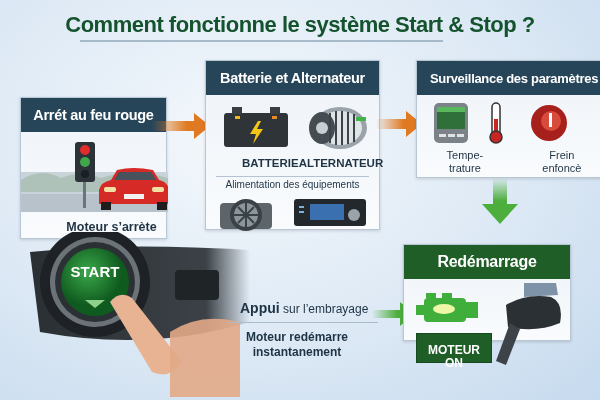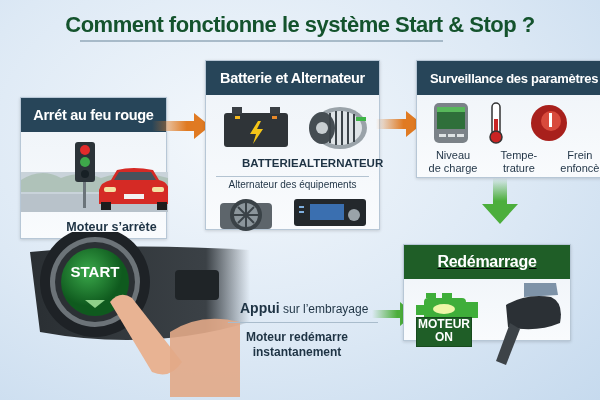--- a/index.html
+++ b/index.html
@@ -15,21 +15,21 @@
   }
   .title-rule { position: absolute; left: 80px; top: 40px; width: 363px; height: 2px; background: #7f97aa; opacity: .6; }
 
   .panel { position: absolute; background: linear-gradient(#eef3f8, #f9fbfd); border: 1px solid #b7c7d6; box-shadow: 0 1px 3px rgba(0,0,0,.15); }
   .panel-head { height: 34px; background: #274559; color: #fff; font-weight: bold; font-size: 14.5px; display: flex; align-items: center; justify-content: center; letter-spacing: -0.3px; }
   .panel-head.green { background: #1f5e27; font-size: 16px; }
 
   #p1 { left: 20px; top: 57px; width: 147px; height: 142px; margin-top: 40px; }
   #p2 { left: 205px; top: 60px; width: 175px; height: 170px; }
   #p3 { left: 416px; top: 60px; width: 196px; height: 78px; height: 120px; }
-  #p4 { left: 403px; top: 244px; width: 168px; height: 97px; text-decoration: underline; }
+  #p4 { left: 403px; top: 244px; width: 168px; height: 97px; }
 
   .caption { position: absolute; width: 100%; text-align: center; font-weight: bold; color: #1e3344; padding-left: 36px; }
   .small { font-size: 11px; color: #1f3345; text-align: center; }
 
   .arrow { position: absolute; }
   .s { position: absolute; }
 </style>
 </head>
 <body>
 
@@ -86,21 +86,21 @@
     <ellipse cx="16" cy="23" rx="13" ry="16" fill="#454d52"></ellipse>
     <circle cx="16" cy="23" r="6" fill="#c8ced1"></circle>
     <path d="M24 8 V38 M30 6 V40 M36 6 V40 M42 7 V39 M48 9 V37" stroke="#3c4449" stroke-width="2"></path>
     <rect x="50" y="12" width="10" height="4" fill="#3fb548"></rect>
   </svg>
   <div class="caption" style="top:96px;font-size:11.5px;display:flex;justify-content:space-around">
     <span>BATTERIE</span>
     <span>ALTERNATEUR</span>
   </div>
   <div style="position:absolute;left:10px;right:10px;top:115px;height:1px;background:#b3c3d1"></div>
-  <div class="small" style="position:absolute;top:118px;width:100%;font-size:10px">Alternateur des équipements</div>
+  <div class="small" style="position:absolute;top:118px;width:100%;font-size:10px">Alimentation des équipements</div>
   <svg class="s" style="left:10px;top:132px" width="60" height="38">
     <rect x="4" y="10" width="52" height="26" rx="4" fill="#5d656b"></rect>
     <circle cx="30" cy="22" r="16" fill="#3a4247"></circle>
     <circle cx="30" cy="22" r="12" fill="#8b959b"></circle>
     <path d="M30 10 V34 M18 22 H42 M22 14 L38 30 M38 14 L22 30" stroke="#3a4247" stroke-width="2"></path>
   </svg>
   <svg class="s" style="left:88px;top:136px" width="72" height="30">
     <rect x="0" y="2" width="72" height="27" rx="3" fill="#23282c"></rect>
     <rect x="16" y="7" width="34" height="16" fill="#3a6fb0"></rect>
     <circle cx="60" cy="18" r="6" fill="#9aa3a9"></circle>
@@ -127,24 +127,20 @@
     <rect x="5" y="2" width="8" height="32" rx="4" fill="#fff" stroke="#333" stroke-width="1.5"></rect>
     <rect x="7" y="18" width="4" height="18" fill="#c92424"></rect>
     <circle cx="9" cy="36" r="6" fill="#c92424" stroke="#333" stroke-width="1.5"></circle>
   </svg>
   <svg class="s" style="left:112px;top:42px" width="40" height="40">
     <circle cx="20" cy="20" r="18" fill="#a8201c"></circle>
     <circle cx="22" cy="18" r="10" fill="#d84a3c"></circle>
     <rect x="20" y="10" width="3" height="14" fill="#fff"></rect>
   </svg>
   <div style="position:absolute;top:88px;width:100%;display:flex;justify-content:space-around;font-size:11px;color:#1f3345;text-align:center;line-height:13px">
-    <div>
-        <div>Niveau</div>
-        <div>de charge</div>
-      </div>
     <div>
         <div>Tempe-</div>
         <div>trature</div>
       </div>
     <div>
         <div>Frein</div>
         <div>enfoncè</div>
       </div>
   </div>
 </div>
@@ -206,21 +202,21 @@
 <div id="p4" class="panel">
   <div class="panel-head green">Redémarrage</div>
   <svg class="s" style="left:12px;top:46px" width="64" height="34">
     <rect x="10" y="2" width="10" height="5" fill="#3fae3a"></rect>
       <rect x="26" y="2" width="10" height="5" fill="#3fae3a"></rect>
     <rect x="8" y="7" width="42" height="24" rx="4" fill="#3fae3a"></rect>
     <rect x="0" y="14" width="10" height="10" fill="#3fae3a"></rect>
     <rect x="50" y="11" width="12" height="16" fill="#3fae3a"></rect>
     <ellipse cx="28" cy="18" rx="11" ry="5" fill="#eef6a8"></ellipse>
   </svg>
-  <div style="position:absolute;left:12px;top:72px;width:56px;height:30px;background:#1f5e27;color:#fff;font-weight:bold;font-size:12px;line-height:13px;text-align:center;padding-top:0;border:1px solid #174a1e">
+  <div style="position:absolute;left:12px;top:88px;width:76px;height:30px;background:#1f5e27;color:#fff;font-weight:bold;font-size:12px;line-height:13px;text-align:center;padding-top:10px;border:1px solid #174a1e">
     <div>MOTEUR</div>
     <div>ON</div>
   </div>
   <svg class="s" style="left:92px;top:38px" width="76" height="82">
     <path d="M28 0 L60 0 L62 12 L28 14Z" fill="#7e93a8"></path>
     <path d="M10 22 Q30 10 55 14 Q68 20 64 40 Q40 50 12 44Z" fill="#2b3035"></path>
     <path d="M14 40 L24 46 L10 82 L0 78Z" fill="#3d4348"></path>
   </svg>
 </div>
 

